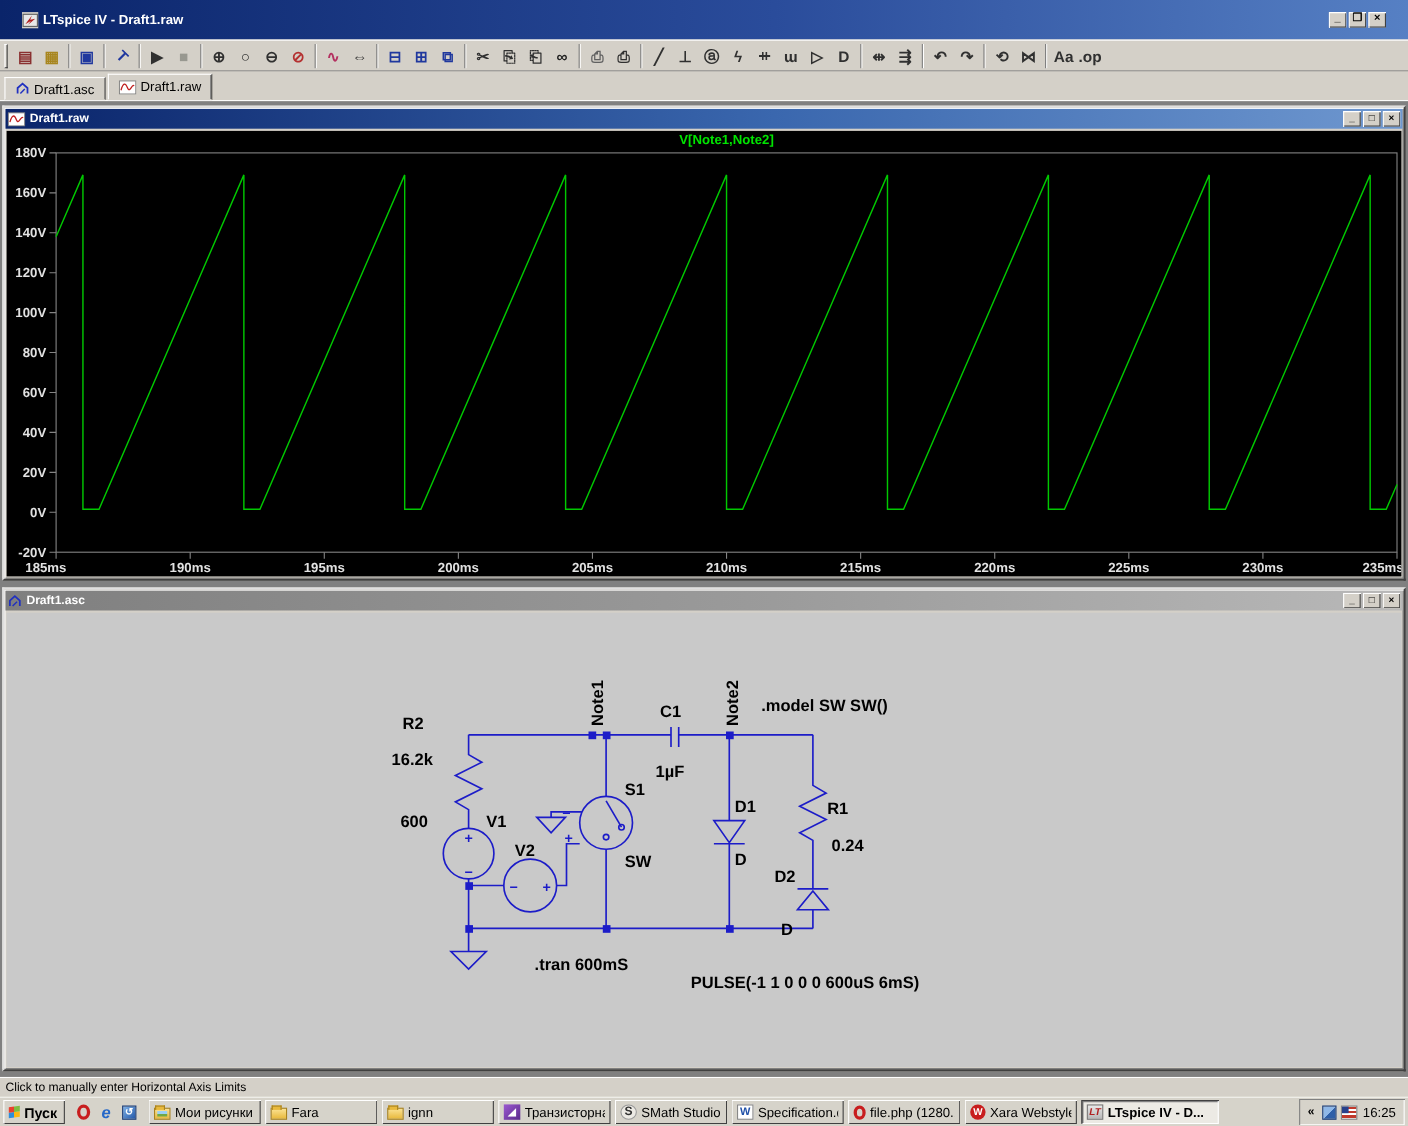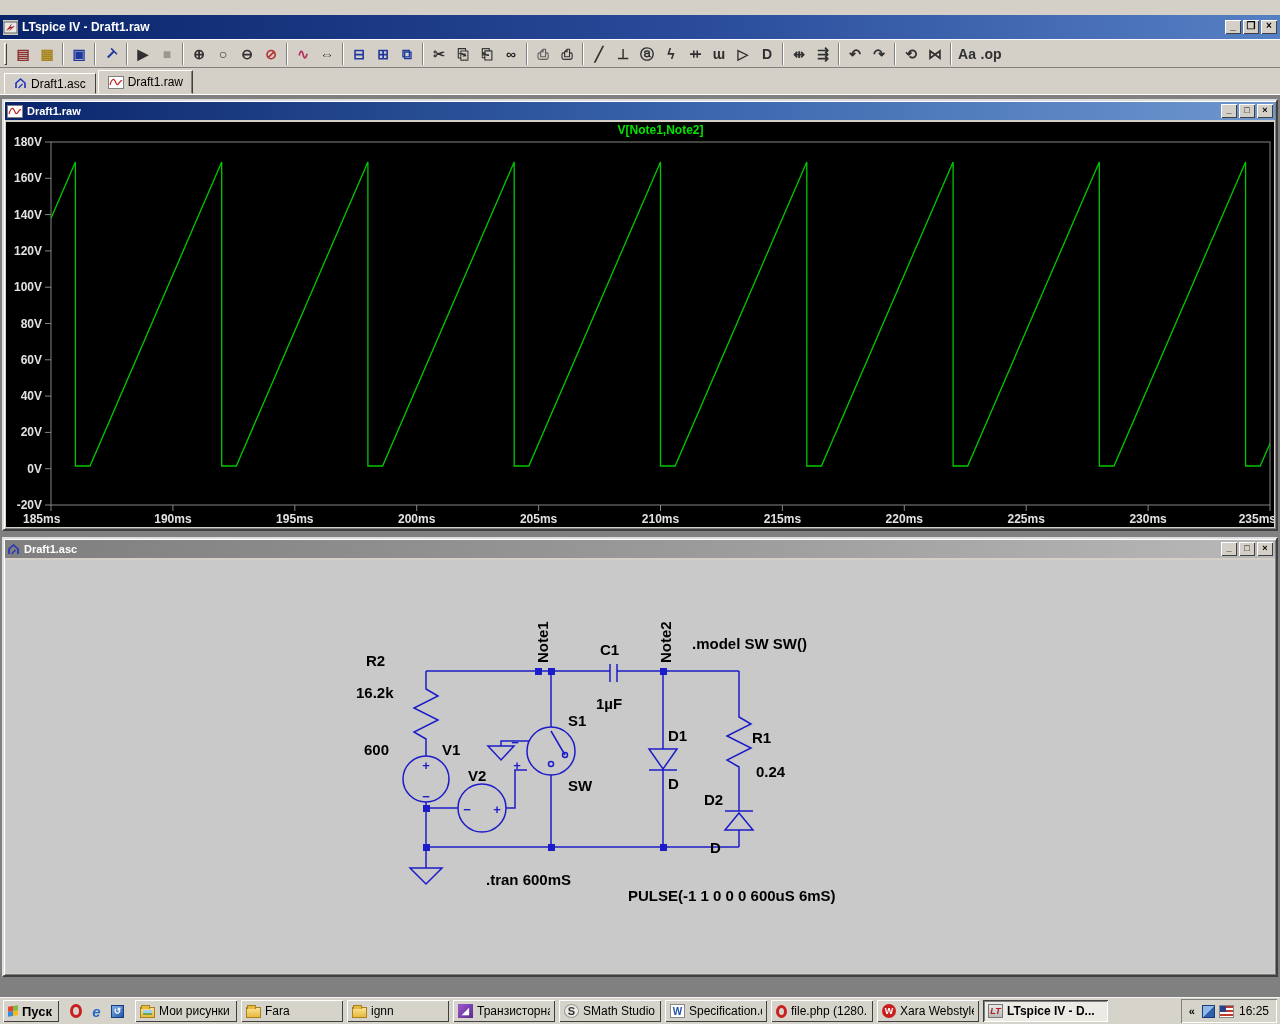--- a/index.html
+++ b/index.html
@@ -3,21 +3,21 @@
 <meta charset="utf-8">
 <style>
   * { margin:0; padding:0; box-sizing:border-box; }
   html,body { width:1280px; height:1024px; overflow:hidden; }
   body { font-family:"Liberation Sans",sans-serif; background:#D4D0C8; cursor:default; -webkit-font-smoothing:none; }
   #screen { width:1280px; height:1024px; display:flex; flex-direction:column; }
   .raised1 { box-shadow: inset 1px 1px 0 #FFFFFF, inset -1px -1px 0 #404040; }
   .sunken  { box-shadow: inset 1px 1px 0 #808080, inset -1px -1px 0 #FFFFFF; }
 
   
-  .titlebar { height:24px; background:linear-gradient(90deg,#0A246A,#2A4C9B 55%,#5680C4); display:flex; align-items:center; padding:0 3px; flex:none;margin-top:15px; }
+  .titlebar { height:36px; background:linear-gradient(90deg,#0A246A,#2A4C9B 55%,#5680C4); display:flex; align-items:center; padding:0 20px; flex:none; }
   .titlebar .ttl { color:#fff; font-weight:bold; font-size:12px; margin-left:4px; flex:1; white-space:nowrap; }
   .appicon { width:15px; height:15px; flex:none; }
   .winbtns { display:flex; gap:2px; }
   .wbtn { width:16px; height:14px; background:#D4D0C8; font-size:10px; font-weight:bold; line-height:12px; text-align:center; color:#000; font-family:"Liberation Sans",sans-serif; }
 
   
   .menubar { height:20px; background:#D4D0C8; display:flex; align-items:center; padding-left:4px; font-size:12px; flex:none; }
   .menu-item { display:inline-block; padding:2px 7px; }
   .menu-item::first-letter { text-decoration:underline; }
 
@@ -412,20 +412,23 @@
               <text class="smark" x="491" y="249" text-anchor="middle" dominant-baseline="central">+</text>
               <text class="smark" x="509" y="182" text-anchor="middle" dominant-baseline="central">−</text>
               <text class="smark" x="511" y="205" text-anchor="middle" dominant-baseline="central">+</text>
             </g>
         </svg>
       </div>
     </div>
 
   </div>
 
+  <div class="statusbar">
+    <span>Click to manually enter Horizontal Axis Limits</span>
+  </div>
 
   <div class="taskbar">
     <div class="startbtn raised1">
       <span class="winflag"></span>
       <span>Пуск</span>
     </div>
     <div class="ql">
         <span class="qlicon ql-opera"></span>
         <span class="qlicon ql-ie">e</span>
         <span class="qlicon ql-winarrow">↺</span>

